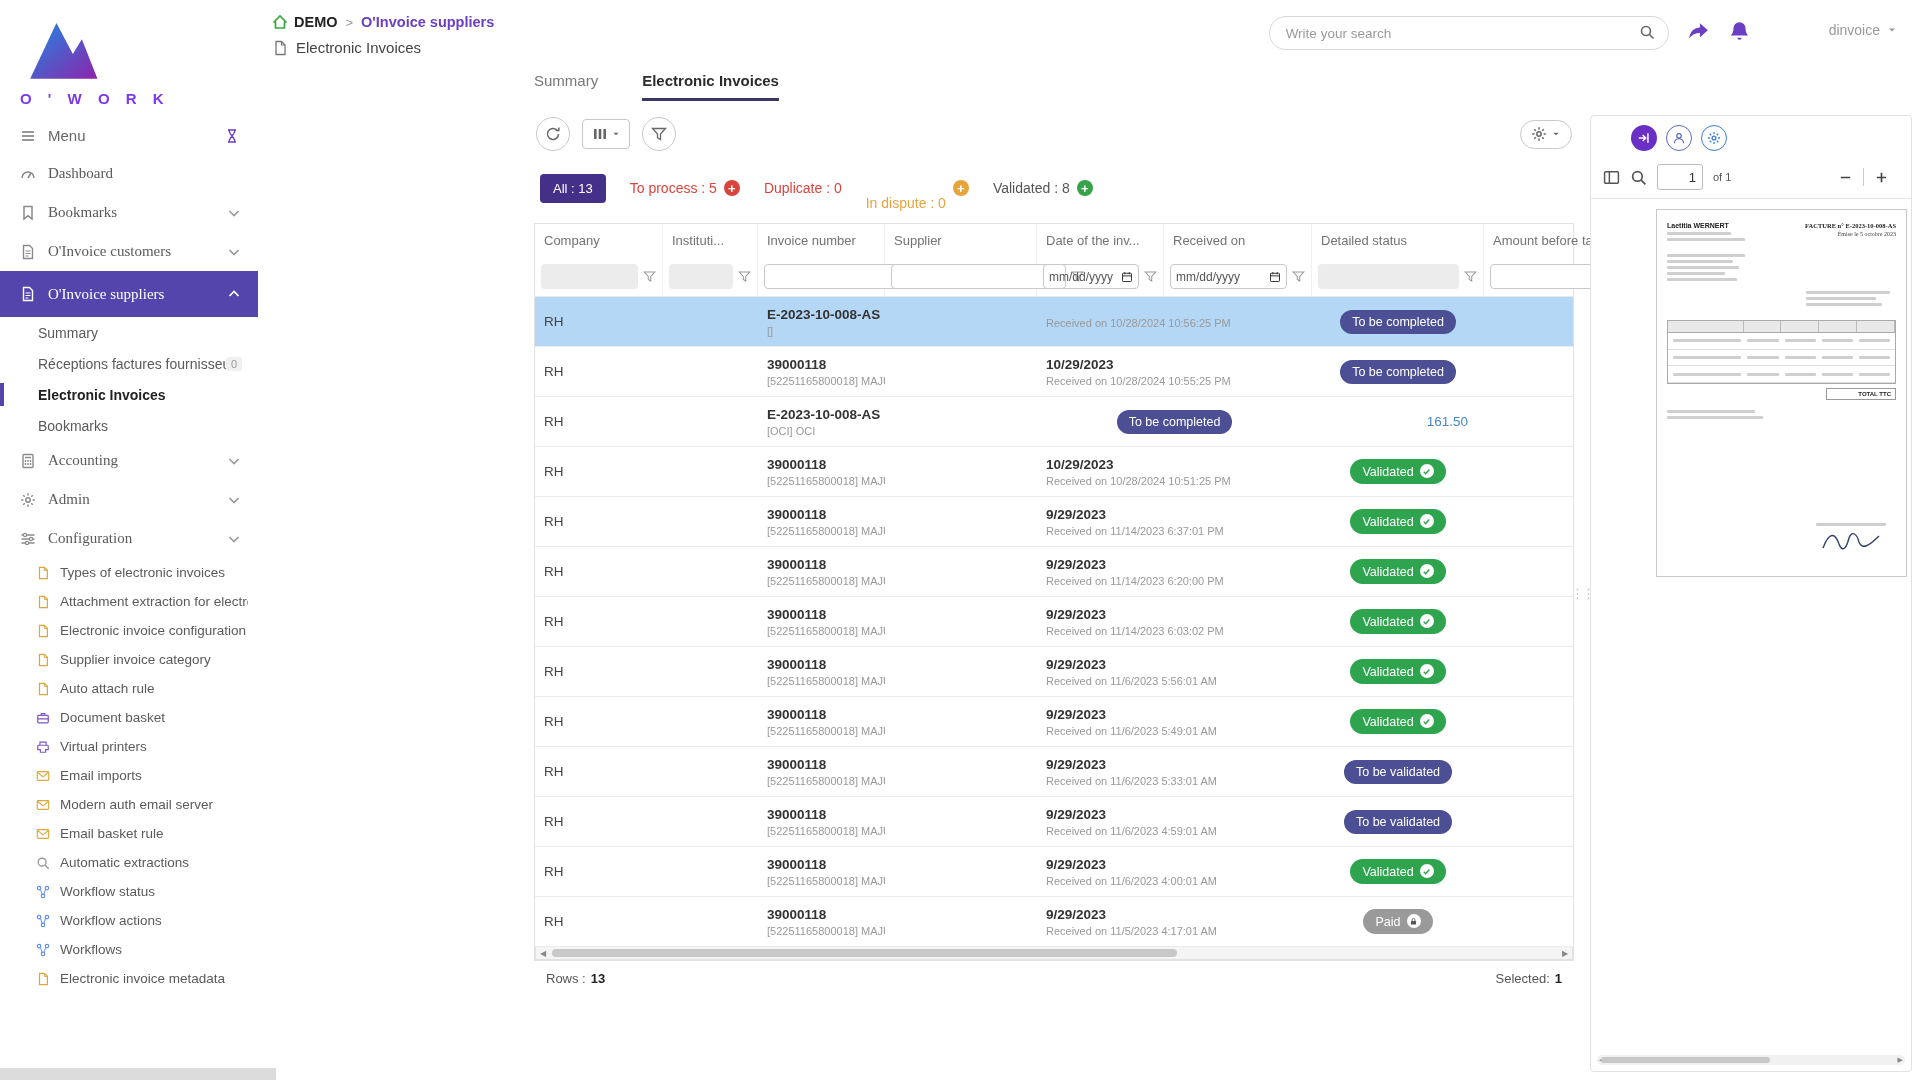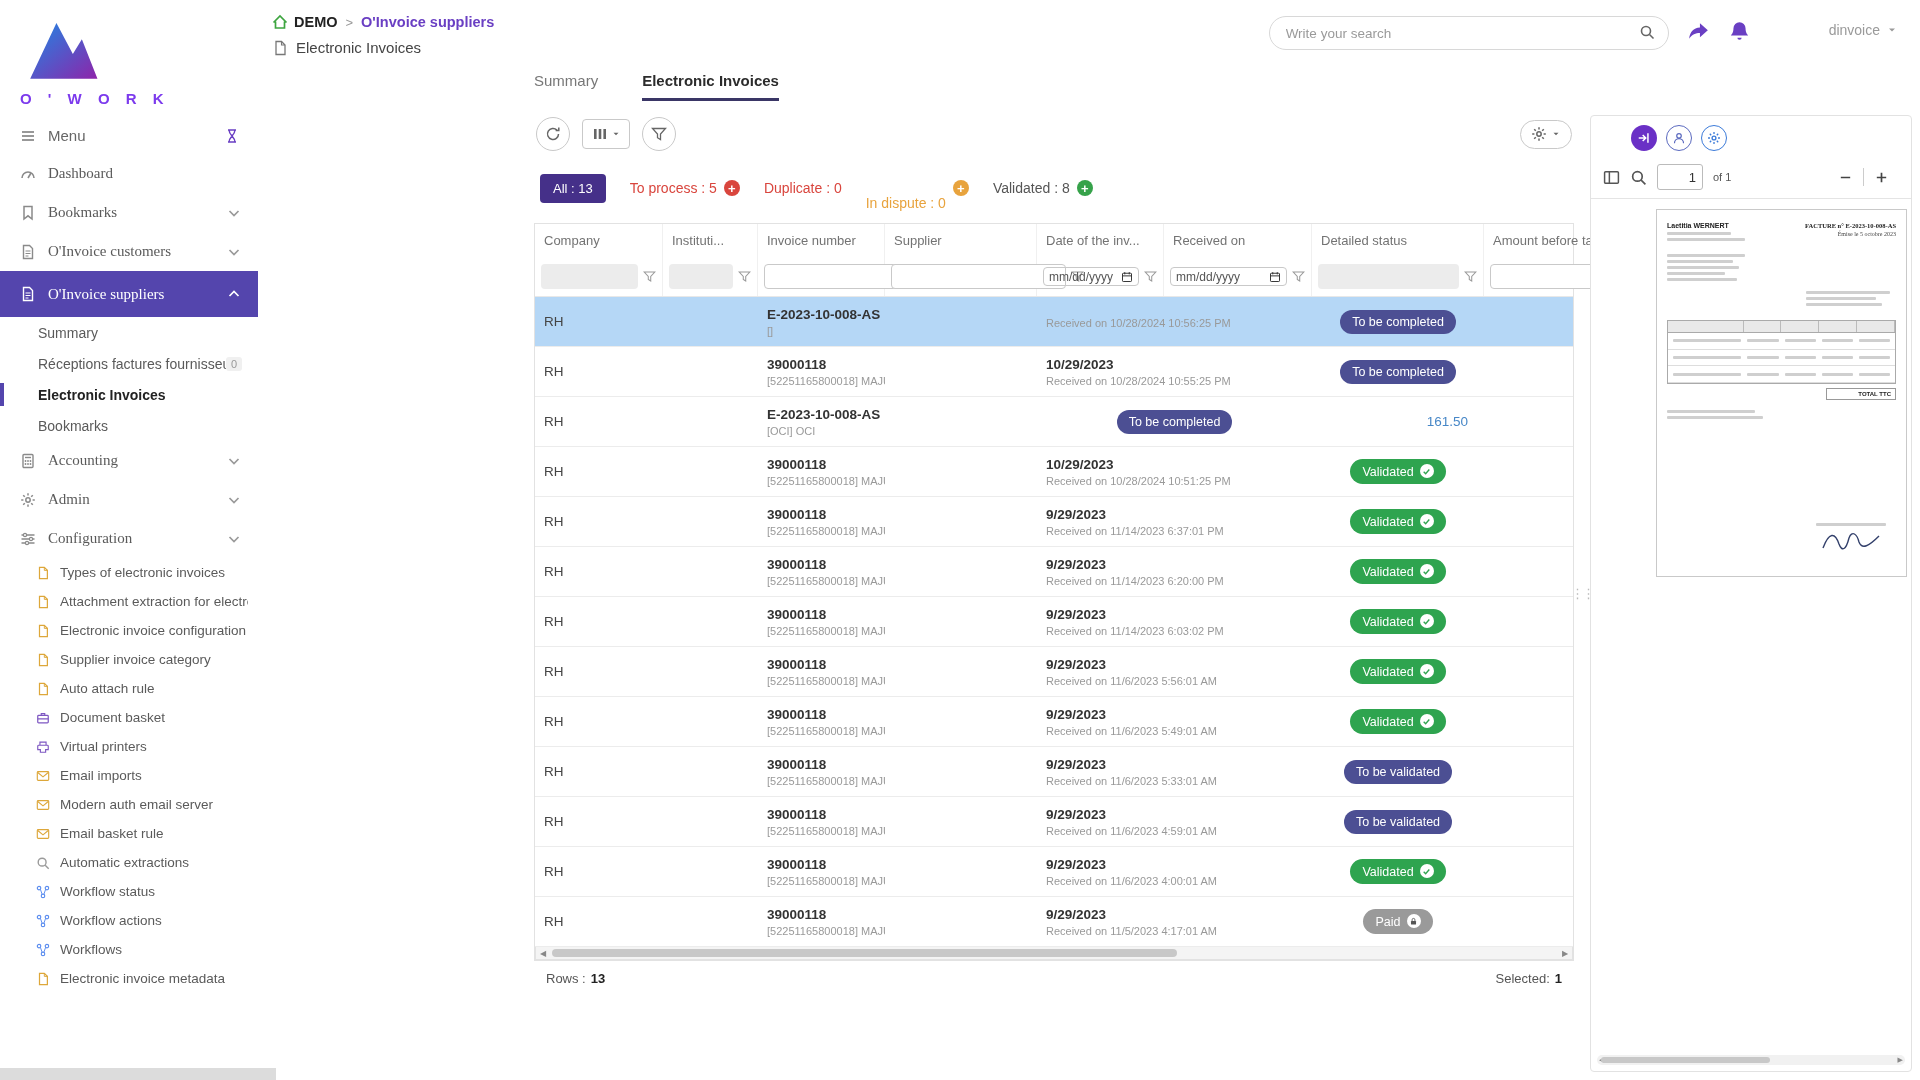--- a/index.html
+++ b/index.html
@@ -91,21 +91,21 @@
   .grid8 { display: grid; grid-template-columns: var(--c1) var(--c2) var(--c3) var(--c4) calc(var(--c5) + var(--c6)) var(--c7) var(--c8) 1fr; }
   .table-box { border: 1px solid #e2e2e2; background: #fff; }
   .hrow { height: 33px; align-items: center; }
   .hcell { font-size: 13px; color: #737373; padding: 0 9px; white-space: nowrap; overflow: hidden; border-right: 1px solid #f0f0f0; height: 100%; display: flex; align-items: center; }
   .hcell:last-child { border-right: none; }
   .frow { height: 40px; align-items: center; border-bottom: 1px solid #e8e8e8; }
   .fcell { display: flex; align-items: center; padding: 0 6px; gap: 5px; border-right: 1px solid #f0f0f0; height: 100%; }
   .fcell:last-child { border-right: none; }
   .f-gray { flex: 1; height: 25px; background: #ececec; border-radius: 4px; }
   .f-text { flex: 1; height: 25px; background: #fff; border: 1px solid #c9c9c9; border-radius: 4px; outline: none; padding: 0 6px; font-size: 12.5px; font-family: "Liberation Sans", sans-serif; color: #444; }
-  .f-date { flex: 1; height: 19px; border: 1px solid #c9c9c9; border-radius: 4px; display: flex; align-items: center; gap: 4px; padding: 0 5px; font-size: 12px; color: #555; cursor: text; }
+  .f-date { flex: 1; height: 25px; border: 1px solid #c9c9c9; border-radius: 4px; display: flex; align-items: center; gap: 4px; padding: 0 5px; font-size: 12px; color: #555; cursor: text; }
   .f-date .ic { width: 12px; height: 12px; color: #333; margin-left: auto; }
   .f-funnel { color: #9a9a9a; cursor: pointer; }
   .f-funnel .ic { width: 13px; height: 13px; }
 
   .trow { height: 50px; border-bottom: 1px solid #ececec; cursor: pointer; background: #fff; }
   .trow.sel { background: #b5d7f6; }
   .tc { display: flex; flex-direction: column; justify-content: center; padding: 0 9px; overflow: hidden; }
   .c-company { font-size: 13.5px; color: #444; }
   .cell-main { font-size: 13.5px; font-weight: bold; color: #333; white-space: nowrap; }
   .cell-main:empty { display: none; }

